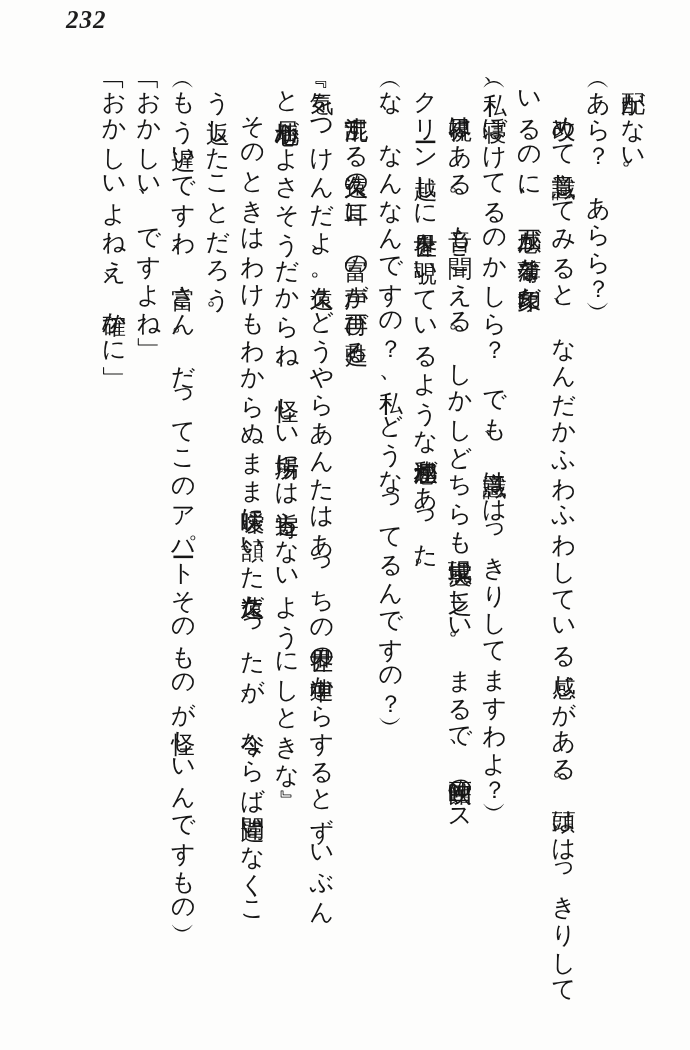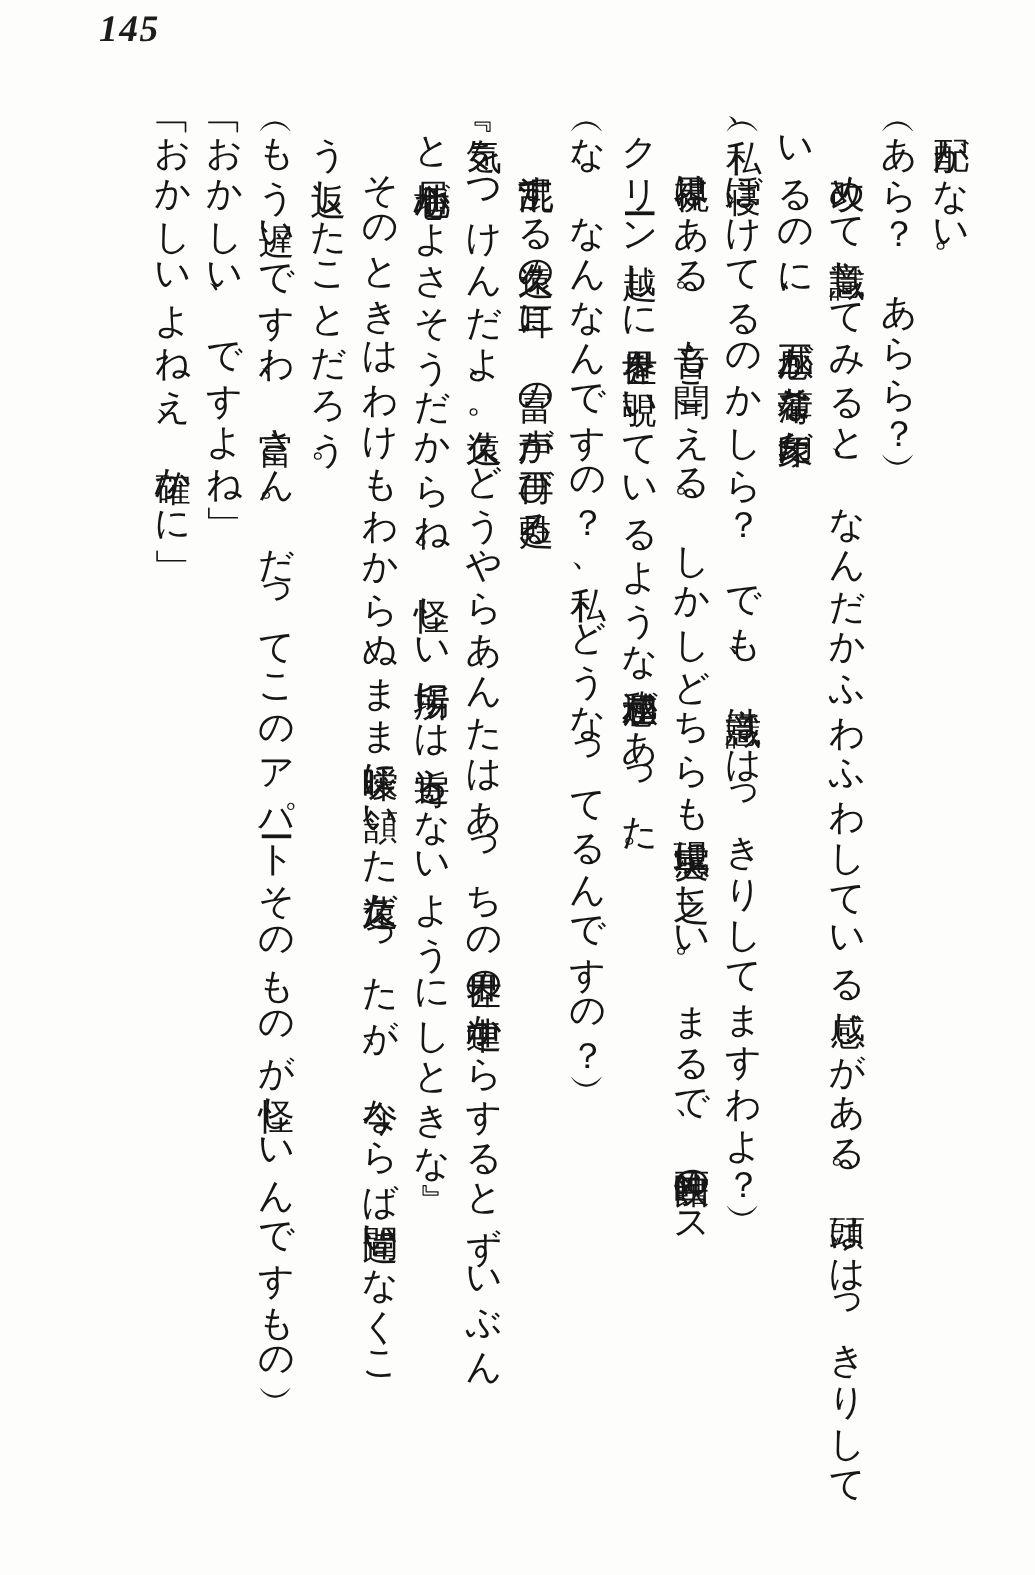--- a/index.html
+++ b/index.html
@@ -49,21 +49,21 @@
     white-space: nowrap;
   }
   .line.indent-1 {
     text-indent: 24.6px;
   }
 </style>
 </head>
 <body>
 
 <div class="page">
-  <div class="page-number">145</div>
+  <div class="page-number">232</div>
   <div class="text-area">
       <div class="line">配がない。</div>
       <div class="line">（あら？　あらら？）</div>
       <div class="line indent-1">改めて意識してみると、なんだかふわふわしている感じがある。頭ははっきりして</div>
       <div class="line">いるのに、五感が希薄な印象だ。</div>
       <div class="line">（私、寝ぼけてるのかしら？　でも、意識ははっきりしてますわよ？）</div>
       <div class="line indent-1">視界はある。音も聞こえる。しかしどちらも現実感に乏しい。まるで、映画館のス</div>
       <div class="line">クリーン越しに世界を覗いているような違和感があった。</div>
       <div class="line">（な、なんなんですの？　私、どうなってるんですの？）</div>
       <div class="line indent-1">混乱する久遠の耳に、富の声が再び甦る。</div>

